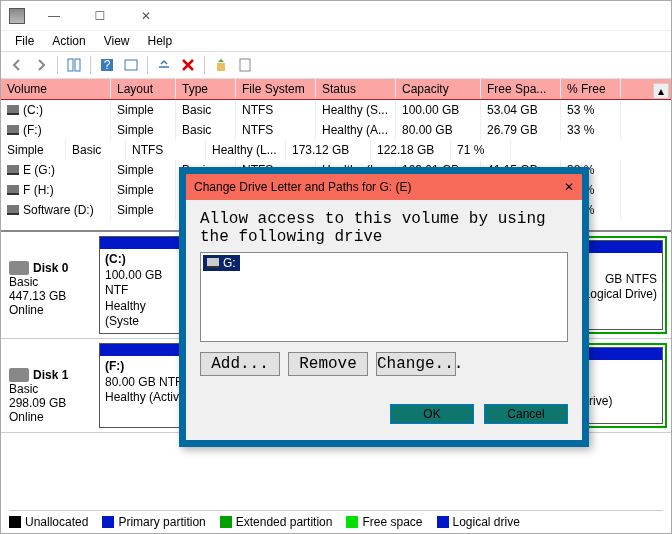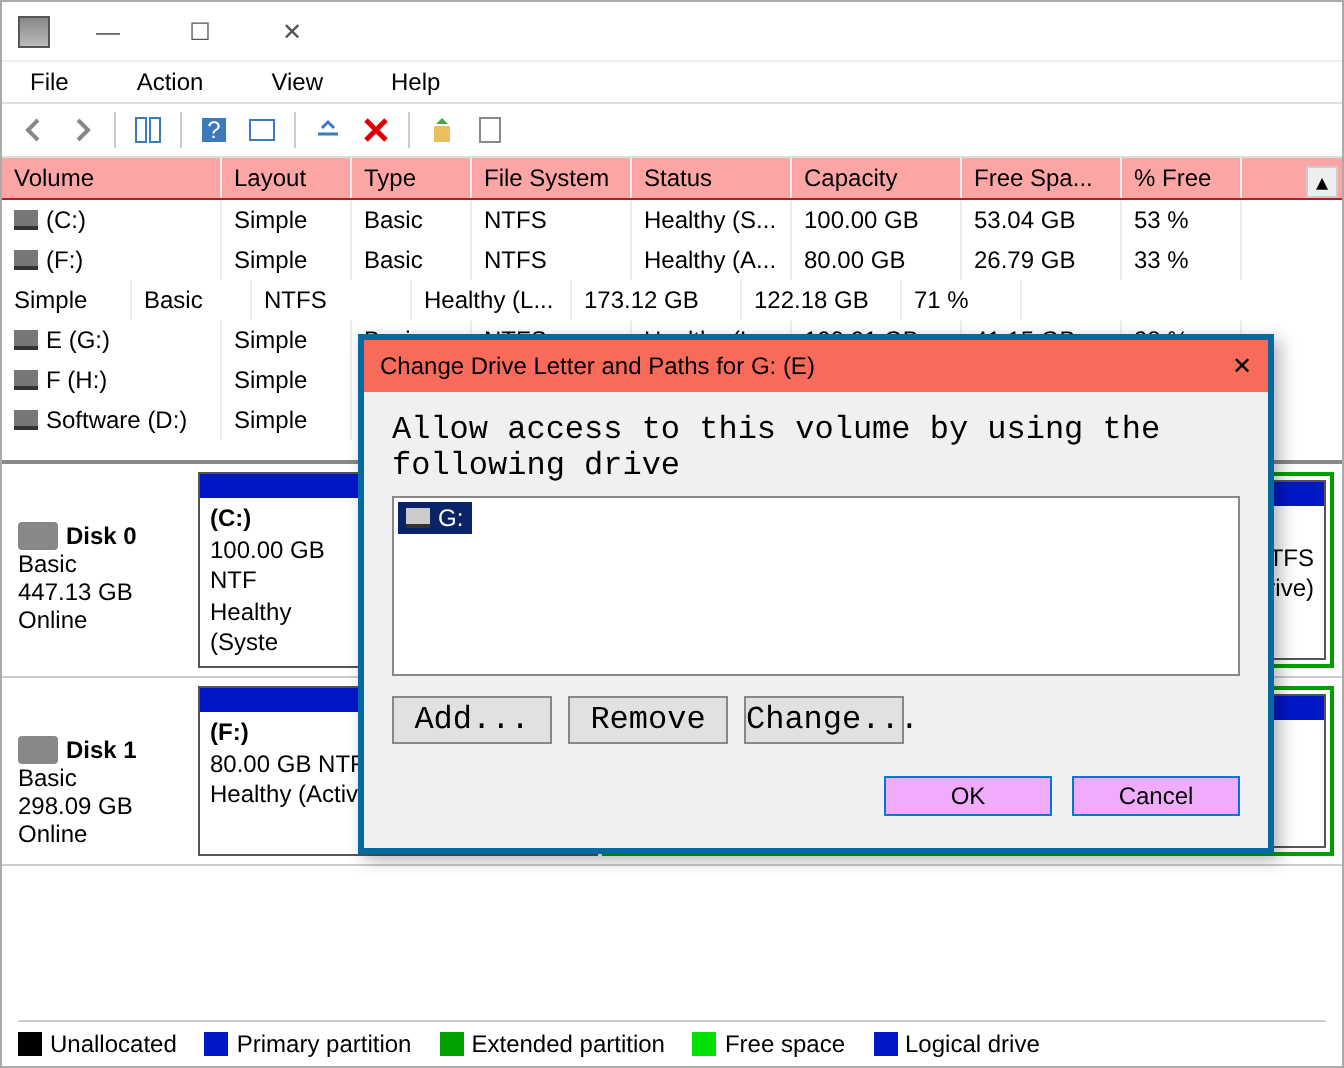--- a/index.html
+++ b/index.html
@@ -2,21 +2,21 @@
 <html><head>
 <meta charset="utf-8">
 <style>
 * { box-sizing: border-box; margin: 0; padding: 0; font-family: "Segoe UI", Tahoma, sans-serif; font-size: 12px; }
 body { background: #fff; width: 672px; height: 534px; position: relative; overflow: hidden; border: 1px solid #aaa; }
 .titlebar { height: 30px; display: flex; align-items: center; padding-left: 8px; background: #fff; border-bottom: 1px solid #eee; }
 .titlebar .ticon { width: 16px; height: 16px; background: linear-gradient(#888,#bbb); margin-right: 6px; border: 1px solid #555; }
 .titlebar .title { flex: 1; font-size: 12px; color: #000; }
 .winbtns { display: flex; }
 .winbtns div { width: 46px; height: 30px; display: flex; align-items: center; justify-content: center; color: #555; }
-.menubar { height: 20px; display: flex; align-items: center; padding-left: 6px; gap: 18px; }
+.menubar { height: 20px; display: flex; align-items: center; padding-left: 6px; gap: 2px; }
 .menubar span { padding: 2px 8px; }
 .toolbar { height: 28px; border-top: 1px solid #ddd; border-bottom: 1px solid #ddd; display: flex; align-items: center; padding-left: 6px; gap: 4px; }
 .tb { width: 20px; height: 20px; display: flex; align-items: center; justify-content: center; border: 1px solid transparent; }
 .tb svg { width: 16px; height: 16px; }
 .sep { width: 1px; height: 18px; background: #ccc; margin: 0 2px; }
 .grid-head { display: flex; border-bottom: 1px solid #b91c1c; background: #fca5a5; }
 .grid-head div, .row div { padding: 3px 6px; border-right: 1px solid #eee; overflow: hidden; white-space: nowrap; }
 .c0{width:110px}.c1{width:65px}.c2{width:60px}.c3{width:80px}.c4{width:80px}.c5{width:85px}.c6{width:80px}.c7{width:60px}
 .grid-body { }
 .row { display: flex; }
@@ -29,32 +29,32 @@
 .dico { width: 20px; height: 14px; background: #888; border-radius: 2px; }
 .parts { flex: 1; display: flex; gap: 0; }
 .part { border: 1px solid #555; margin-right: 2px; display: flex; flex-direction: column; }
 .ph { height: 12px; }
 .pb { padding: 3px 5px; font-size: 11px; line-height: 1.3; }
 .blue { background: #0018c8; }
 .pwrap { border: 2px solid #00a000; padding: 2px; flex: 1; display: flex; }
 .legend { position: absolute; bottom: 4px; left: 8px; display: flex; gap: 14px; align-items: center; font-size: 11px; border-top: 1px solid #ccc; width: calc(100% - 16px); padding-top: 4px; }
 .lg { display: flex; align-items: center; gap: 4px; }
 .sw { width: 12px; height: 12px; }
-.dialog { position: absolute; left: 178px; top: 166px; width: 458px; border: 3px solid #0369a1; background: #f0f0f0; box-shadow: 3px 3px 8px rgba(0,0,0,0.3); }
+.dialog { position: absolute; left: 178px; top: 166px; width: 410px; border: 7px solid #0369a1; background: #f0f0f0; box-shadow: 3px 3px 8px rgba(0,0,0,0.3); }
 .dlg-title { background: #f86a5a; color: #000; padding: 6px 8px; display: flex; align-items: center; font-size: 12px; }
 .dlg-title .t { flex: 1; }
 .dlg-body { padding: 10px 14px; background: #f0f0f0; }
 .dlg-body .msg { font-family: "Courier New", monospace; font-size: 16px; margin-bottom: 6px; }
 .listbox { background: #fff; border: 1px solid #888; height: 90px; padding: 2px; }
 .li-sel { background: #0a246a; color: #fff; padding: 1px 4px; display: inline-flex; align-items: center; gap: 4px; font-family: "Courier New", monospace; }
 .li-sel .vicon { background: #ccc; }
 .dlg-btnrow { margin-top: 10px; display: flex; gap: 8px; }
 .btn { background: #e1e1e1; border: 1px solid #888; padding: 2px 0; width: 80px; text-align: center; font-family: "Courier New", monospace; font-size: 16px; }
 .dlg-okrow { margin-top: 16px; display: flex; justify-content: flex-end; gap: 10px; padding-bottom: 6px; }
-.btn2 { background: #f0abfc; border: 1px solid #0078d7; padding: 2px 0; width: 84px; text-align: center; font-size: 12px; }
+.btn2 { background: #0f766e; border: 1px solid #0078d7; padding: 2px 0; width: 84px; text-align: center; font-size: 12px; margin-top: 12px; }
 .scroll-up { position: absolute; right: 2px; top: 82px; width: 16px; height: 16px; background: #eee; border: 1px solid #ccc; display: flex; align-items: center; justify-content: center; }
 </style>
 </head>
 <body>
 
 <div class="titlebar">
   <div class="ticon"></div>
   <div class="winbtns">
     <div>—</div>
     <div>☐</div>

